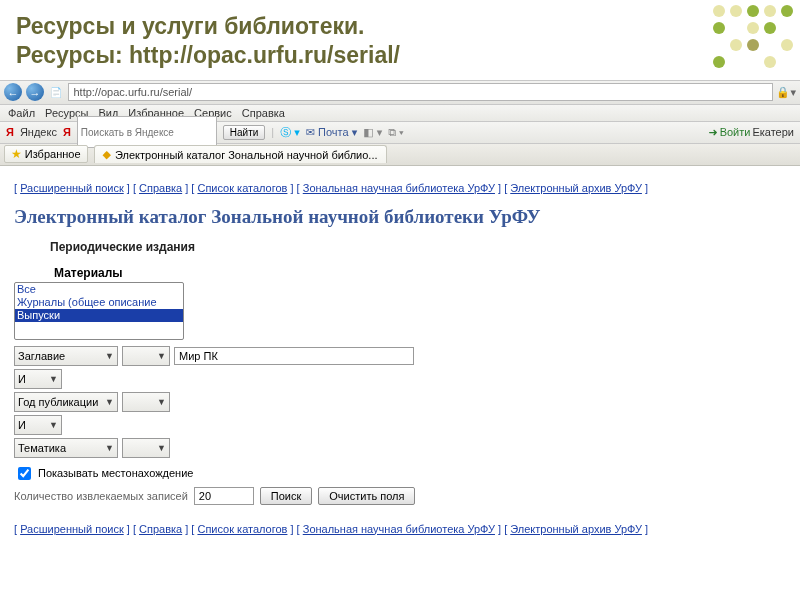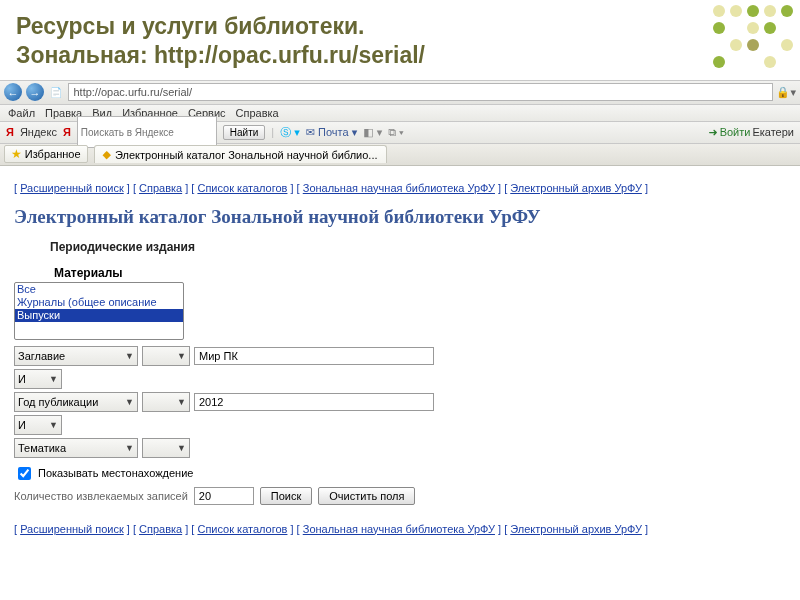--- a/index.html
+++ b/index.html
@@ -114,21 +114,21 @@
   .sub-h { font-weight: bold; font-size: 12px; margin-bottom: 12px; color:#222;padding-left:36px;}
   .form-row { display: flex; align-items: center; gap: 4px; margin-bottom: 3px;}
   .materials-label { font-weight: bold; margin-left: 40px; margin-bottom: 2px;}
   select.mat-list {
     width: 170px; height: 58px; font-size: 11px;
     border: 1px solid #888;
   }
   select.mat-list option { color: #1a3ea8; }
   select.mat-list option.sel { background: #1a3ea8; color:#fff; }
   .field-sel {
-    width: 124px; height: 20px; font-size: 11px;
+    width: 104px; height: 20px; font-size: 11px;
     background: linear-gradient(#f8f8f6,#e8e8e4);
     border:1px solid #999; padding:1px 3px;
     display:inline-flex; align-items:center; justify-content:space-between;
   }
   .field-sel .arr { font-size: 9px; color:#444;}
   .op-sel { width: 48px; }
   .txt {
     height: 18px; border:1px solid #999; font-size:11px;
     padding: 1px 4px; width: 240px; background:#fff;
   }
@@ -140,21 +140,21 @@
     border:1px solid #888; padding: 2px 10px; font-size:11px;
     border-radius: 2px;
   }
   .star { color: #e8b400; font-size: 12px;}
 </style>
 </head>
 <body>
 
 <div class="slide-title">
   <div>Ресурсы и услуги библиотеки.</div>
-  <div>Зональная: http://opac.urfu.ru/serial/</div>
+  <div>Ресурсы: http://opac.urfu.ru/serial/</div>
   <div class="dots">
     <span style="background:#e7e4a8"></span>
       <span style="background:#e7e4a8"></span>
       <span style="background:#94b53e"></span>
       <span style="background:#e7e4a8"></span>
       <span style="background:#94b53e"></span>
     <span style="background:#94b53e"></span>
       <span style="background:transparent"></span>
       <span style="background:#e7e4a8"></span>
       <span style="background:#94b53e"></span>
@@ -177,21 +177,21 @@
   <div class="navbar">
     <div class="circle-btn">←</div>
     <div class="circle-btn">→</div>
     <span class="lock-icn">📄</span>
     <div class="addr">http://opac.urfu.ru/serial/</div>
     <span style="font-size:11px;color:#666;">🔒▾</span>
   </div>
 
   <div class="menubar">
     <span>Файл</span>
-    <span>Правка</span>
+    <span>Ресурсы</span>
     <span>Вид</span>
     <span>Избранное</span>
     <span>Сервис</span>
     <span>Справка</span>
   </div>
 
   <div class="yandex-bar">
     <span class="y">Я</span>
     <span style="color:#333;">Яндекс</span>
     <span style="color:#cc0000;font-weight:bold;">Я</span>
@@ -261,21 +261,20 @@
     </div>
     <div class="form-row">
       <div class="field-sel">
           <span>Год публикации</span>
           <span class="arr">▼</span>
         </div>
       <div class="field-sel op-sel">
           <span></span>
           <span class="arr">▼</span>
         </div>
-      <input class="txt" value="2012" style="">
     </div>
     <div class="form-row">
       <div class="field-sel" style="width:48px">
           <span>И</span>
           <span class="arr">▼</span>
         </div>
     </div>
     <div class="form-row">
       <div class="field-sel">
           <span>Тематика</span>

